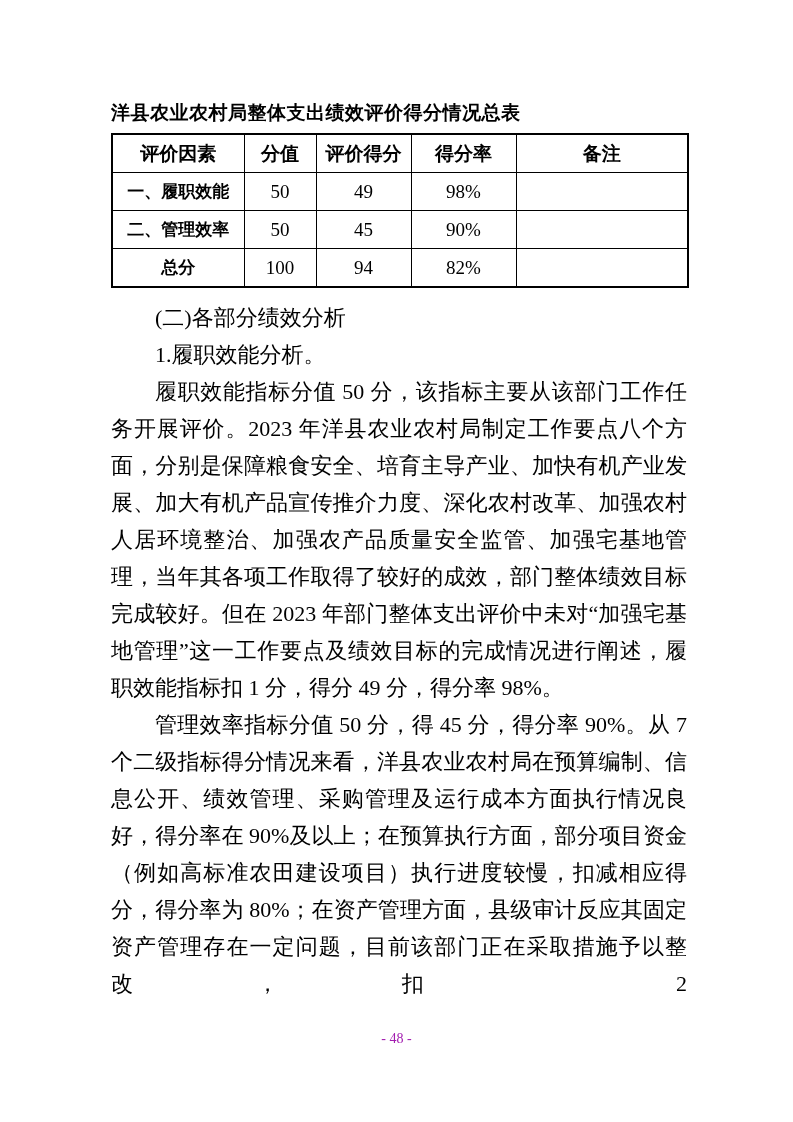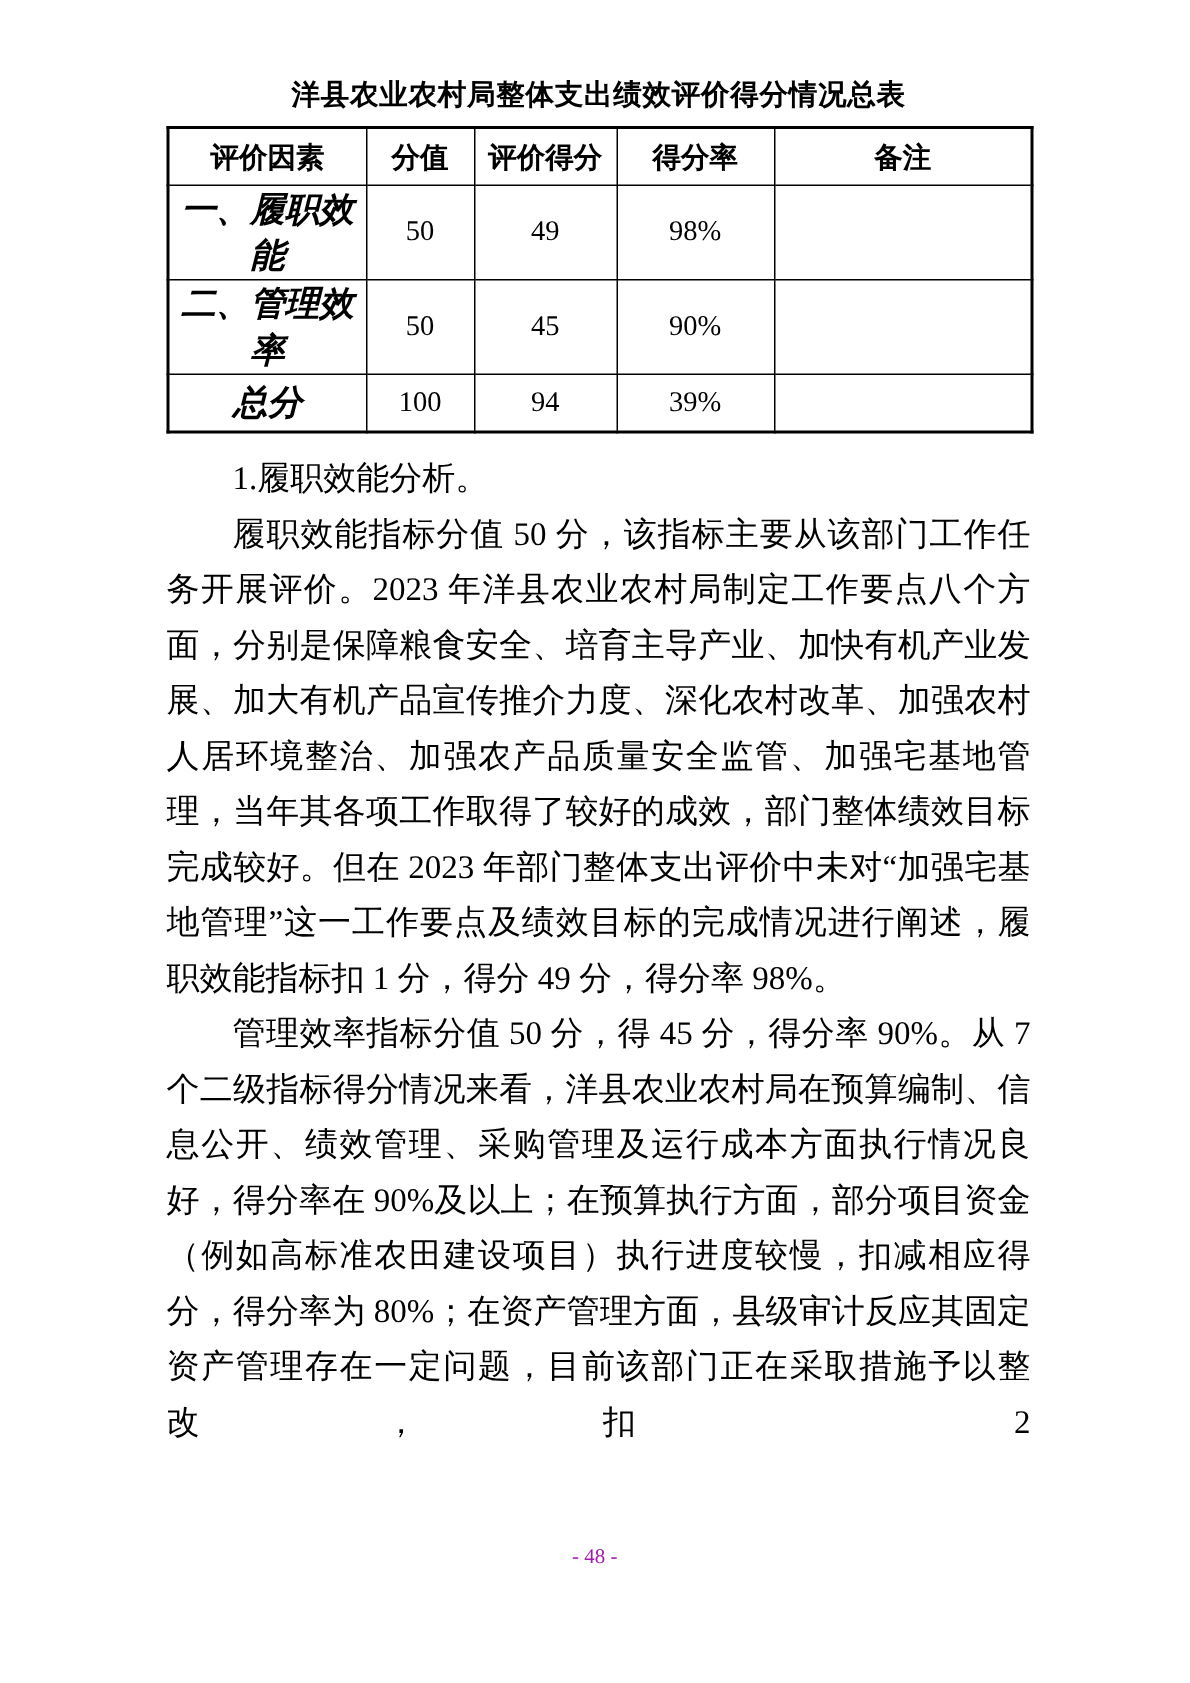--- a/index.html
+++ b/index.html
@@ -12,26 +12,26 @@
     font-family: "Liberation Serif", serif;
     color: #000000;
   }
   .content {
     position: absolute;
     left: 111px;
     top: 0;
     width: 576px;
   }
   .doc-title {
-    margin: 52px 0 0 0;
+    margin: 101px 0 0 0;
     font-family: "Liberation Sans", "DejaVu Sans", sans-serif;
     font-weight: bold;
     font-size: 19px;
     line-height: 24px;
-    text-align: center;
+    text-align: left;
     letter-spacing: 0.5px;
   }
   table.score-table {
     margin-top: 8px;
     width: 576px;
     border-collapse: collapse;
     border: 2px solid #000;
     table-layout: fixed;
   }
   table.score-table th,
@@ -45,22 +45,21 @@
   }
   table.score-table th {
     font-family: "Liberation Sans", "DejaVu Sans", sans-serif;
     font-weight: bold;
     font-size: 19px;
     margin-top: 41px;
   }
   td.factor-cell {
     font-family: "Liberation Sans", "DejaVu Sans", sans-serif;
     font-weight: bold;
-    font-size: 23px;
-    font-style: italic;
+    font-size: 17px;
   }
   td.num-cell {
     font-family: "Liberation Serif", serif;
     font-size: 19px;
     font-weight: normal;
   }
   .body-text { margin-top: 11px; }
   .body-text p {
     margin: 0;
     font-size: 22px;
@@ -118,27 +117,28 @@
           <td class="factor-cell">二、管理效率</td>
           <td class="num-cell">50</td>
           <td class="num-cell">45</td>
           <td class="num-cell">90%</td>
           <td class="num-cell"></td>
         </tr>
         <tr>
           <td class="factor-cell">总分</td>
           <td class="num-cell">100</td>
           <td class="num-cell">94</td>
-          <td class="num-cell">39%</td>
+          <td class="num-cell">82%</td>
           <td class="num-cell"></td>
         </tr>
       </tbody>
     </table>
 
     <div class="body-text">
+      <p>(二)各部分绩效分析</p>
       <p>1.履职效能分析。</p>
       <p>履职效能指标分值 50 分，该指标主要从该部门工作任务开展评价。2023 年洋县农业农村局制定工作要点八个方面，分别是保障粮食安全、培育主导产业、加快有机产业发展、加大有机产品宣传推介力度、深化农村改革、加强农村人居环境整治、加强农产品质量安全监管、加强宅基地管理，当年其各项工作取得了较好的成效，部门整体绩效目标完成较好。但在 2023 年部门整体支出评价中未对“加强宅基地管理”这一工作要点及绩效目标的完成情况进行阐述，履职效能指标扣 1 分，得分 49 分，得分率 98%。</p>
       <p class="cont-justify">管理效率指标分值 50 分，得 45 分，得分率 90%。从 7 个二级指标得分情况来看，洋县农业农村局在预算编制、信息公开、绩效管理、采购管理及运行成本方面执行情况良好，得分率在 90%及以上；在预算执行方面，部分项目资金（例如高标准农田建设项目）执行进度较慢，扣减相应得分，得分率为 80%；在资产管理方面，县级审计反应其固定资产管理存在一定问题，目前该部门正在采取措施予以整改，扣 2</p>
     </div>
 
   </div>
 
   <div class="page-footer">- 48 -</div>
 </div>
 

